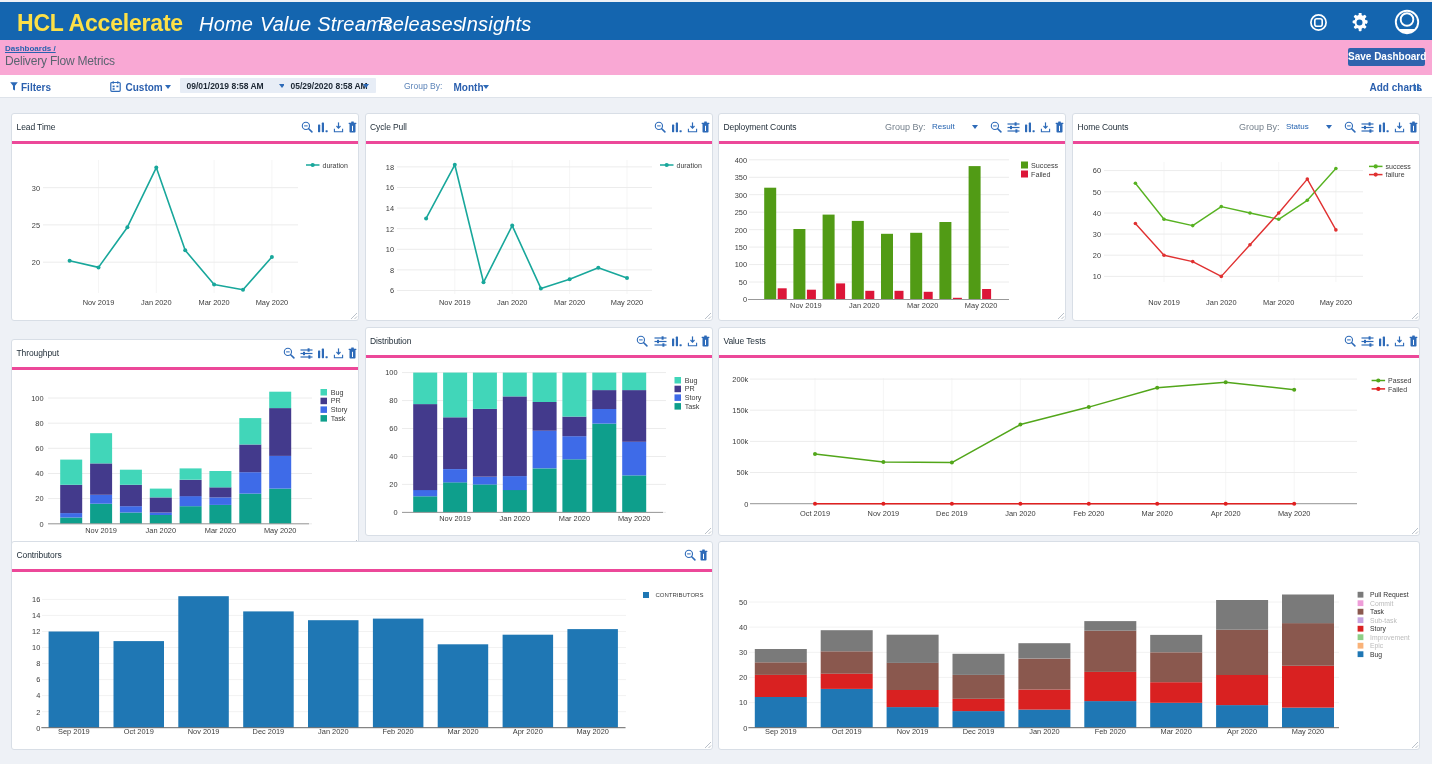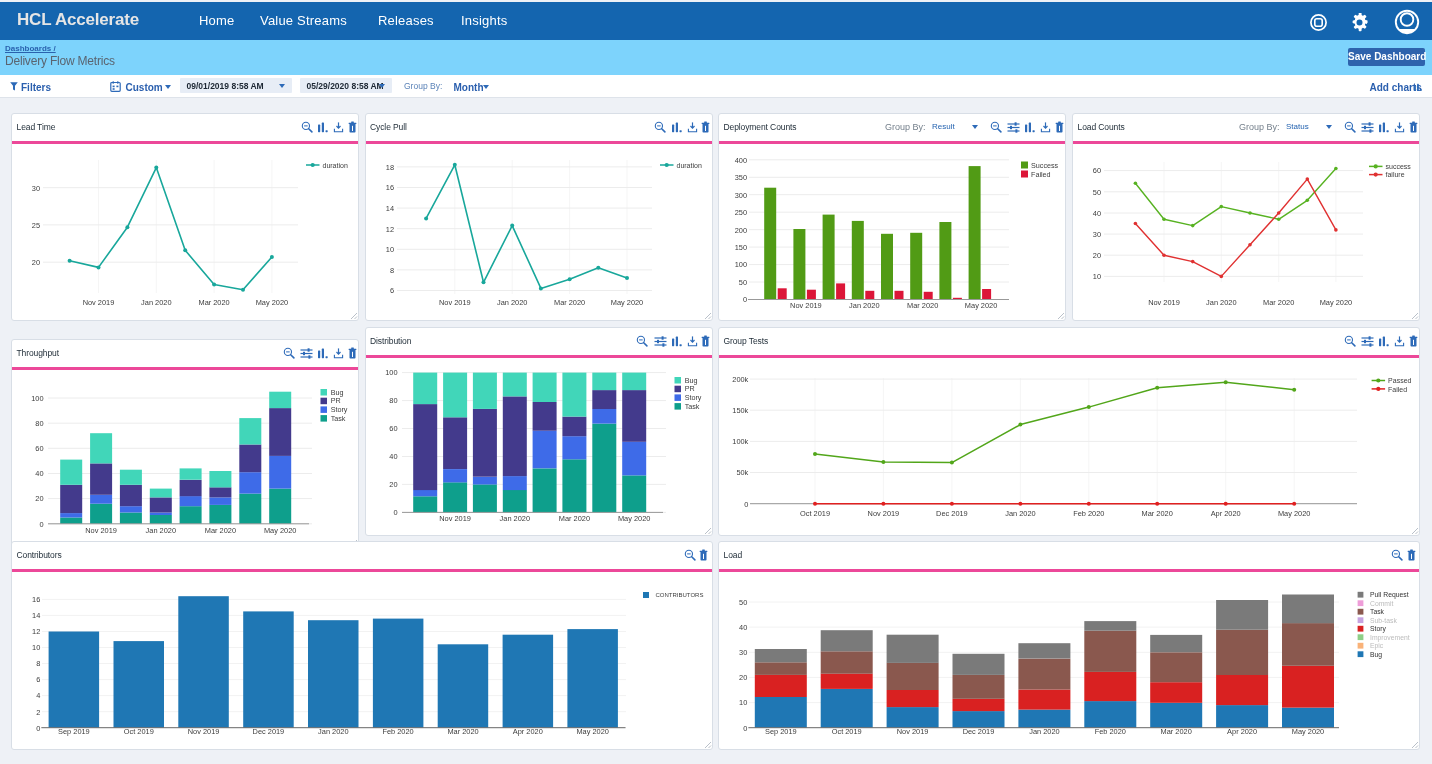--- a/index.html
+++ b/index.html
@@ -1,19 +1,19 @@
 <!DOCTYPE html>
 <html><head><meta charset="utf-8"><title>Delivery Flow Metrics</title>
 <style>
 * { margin:0; padding:0; box-sizing:border-box; }
 html,body { width:1432px; height:764px; font-family:"Liberation Sans",sans-serif; background:#eef1f6; overflow:hidden; position:relative; }
 #topbar { position:absolute; left:0; top:2px; width:1432px; height:38px; background:#1465af; }
-#brand { position:absolute; left:17px; top:8px; font-size:17px; font-weight:700; color:#e5e5e5; letter-spacing:-0.2px; }
-.nav { position:absolute; top:11px; font-size:13px; color:#fff; letter-spacing:0.2px; }
-#crumbrow { position:absolute; left:0; top:40px; width:1432px; height:40px; background:#7dd3fc; border-bottom:1px solid #e3e8ee; }
+#brand { position:absolute; left:17px; top:8px; font-size:23px; font-weight:700; color:#fde047; letter-spacing:-0.2px; }
+.nav { position:absolute; top:11px; font-size:20px; color:#fff; letter-spacing:0.2px;font-style:italic; }
+#crumbrow { position:absolute; left:0; top:40px; width:1432px; height:40px; background:#f9a8d4; border-bottom:1px solid #e3e8ee; }
 #crumb { position:absolute; left:5px; top:4px; font-size:8px; color:#2a62ae; text-decoration:underline; font-weight:600; }
 #pagetitle { position:absolute; left:5px; top:14px; font-size:12px; color:#5a6470; letter-spacing:-0.2px; }
 #savebtn { position:absolute; left:1348px; top:8px; width:76.5px; height:17.5px; background:#2e63ad; border-radius:2px; color:#fff; font-size:10px; font-weight:700; text-align:center; line-height:17.5px; white-space:nowrap; }
 #filterrow { position:absolute; left:0; top:75px; width:1432px; height:23px; background:#fff; border-bottom:1px solid #dee3ea; }
 .fl { position:absolute; top:6.5px; font-size:10px; font-weight:700; color:#2a5fae; }
 .chip { position:absolute; top:2.5px; height:15.5px; background:#e7edf6; border-radius:1px; }
 .chip > span:first-child { position:absolute; left:6.5px; top:3.5px; font-size:8.5px; font-weight:600; color:#1c2733; white-space:nowrap; }
 #groupby { position:absolute; left:404px; top:6px; font-size:8.5px; color:#5b83b8; }
 .crt { position:absolute; width:0; height:0; border-left:3.5px solid transparent; border-right:3.5px solid transparent; border-top:4px solid #2d6ab8; }
 .card { position:absolute; background:#fff; border:1px solid #d8dee6; border-radius:3px; }
@@ -65,21 +65,21 @@
       <rect x="2.6" y="4.6" width="2" height="1.6" fill="#2d6ab8"></rect>
       <rect x="6.4" y="4.6" width="2" height="1.6" fill="#2d6ab8"></rect>
       <rect x="2.6" y="7.2" width="2" height="1.6" fill="#2d6ab8"></rect>
     </svg>
   <span class="fl" style="left:125.5px">Custom</span>
   <span class="crt" style="left:165px;top:9.5px"></span>
   <div class="chip" style="left:180px;width:111.5px">
       <span>09/01/2019 8:58 AM</span>
       <span class="crt" style="right:7px;top:6px"></span>
     </div>
-  <div class="chip" style="left:300px;width:92px">
+  <div class="chip" style="left:284px;width:92px">
       <span>05/29/2020 8:58 AM</span>
       <span class="crt" style="right:7px;top:6px"></span>
     </div>
   <span id="groupby">Group By:</span>
   <span class="fl" style="left:453.5px">Month</span>
   <span class="crt" style="left:483px;top:9.5px"></span>
   <span class="fl" style="left:1369.5px">Add charts</span>
   <svg style="position:absolute;left:1413px;top:7.5px" width="9" height="9" viewBox="0 0 13 13">
       <g fill="#2d6ab8">
         <rect x="1.6" y="3.4" width="2.6" height="8.2" rx="0.7"></rect>
@@ -303,21 +303,21 @@
       <rect x="302" y="56.5" width="7" height="7" fill="#dc1638"></rect>
       <text x="312.0" y="62.5" font-size="7.2" text-anchor="start" fill="#3c3c3c" font-weight="400">Failed</text>
     </svg>
 <svg class="rz" style="left:338px;top:198px" width="8" height="8">
       <line x1="7" y1="1" x2="1" y2="7" stroke="#b9c0c9"></line>
       <line x1="7" y1="4.5" x2="4.5" y2="7" stroke="#b9c0c9"></line>
     </svg>
 </div>
 <div class="card" style="left:1072px;top:113px;width:348px;height:208px">
 <div class="ch">
-      <span class="ct">Load Counts</span>
+      <span class="ct">Home Counts</span>
       <span class="gb" style="left:166px">Group By:</span>
       <span class="gbv" style="left:213px">Status</span>
       <span class="crt" style="left:253px;top:11px"></span>
       <svg class="ic" style="left:270.5px;top:6.5px" width="13" height="13" viewBox="0 0 13 13">
         <circle cx="4.9" cy="4.9" r="3.6" fill="none" stroke="#2d6ab8" stroke-width="1.1"></circle>
         <line x1="3.1" y1="4.9" x2="6.7" y2="4.9" stroke="#2d6ab8" stroke-width="1"></line>
         <line x1="7.7" y1="7.7" x2="10.9" y2="10.9" stroke="#2d6ab8" stroke-width="1.6" stroke-linecap="round"></line>
       </svg>
       <svg class="ic" style="left:288.0px;top:6.5px" width="13" height="13" viewBox="0 0 13 13">
         <g stroke="#2d6ab8" stroke-width="1.2">
@@ -602,21 +602,21 @@
       <rect x="308.5" y="75.1" width="6.5" height="6.5" fill="#0e9f8c"></rect>
       <text x="318.7" y="80.7" font-size="7.2" text-anchor="start" fill="#3c3c3c" font-weight="400">Task</text>
     </svg>
 <svg class="rz" style="left:338px;top:198.5px" width="8" height="8">
       <line x1="7" y1="1" x2="1" y2="7" stroke="#b9c0c9"></line>
       <line x1="7" y1="4.5" x2="4.5" y2="7" stroke="#b9c0c9"></line>
     </svg>
 </div>
 <div class="card" style="left:718px;top:327px;width:702px;height:208.5px">
 <div class="ch">
-      <span class="ct">Group Tests</span>
+      <span class="ct">Value Tests</span>
       <svg class="ic" style="left:624.5px;top:6.5px" width="13" height="13" viewBox="0 0 13 13">
         <circle cx="4.9" cy="4.9" r="3.6" fill="none" stroke="#2d6ab8" stroke-width="1.1"></circle>
         <line x1="3.1" y1="4.9" x2="6.7" y2="4.9" stroke="#2d6ab8" stroke-width="1"></line>
         <line x1="7.7" y1="7.7" x2="10.9" y2="10.9" stroke="#2d6ab8" stroke-width="1.6" stroke-linecap="round"></line>
       </svg>
       <svg class="ic" style="left:642.0px;top:6.5px" width="13" height="13" viewBox="0 0 13 13">
         <g stroke="#2d6ab8" stroke-width="1.2">
           <line x1="0.5" y1="3" x2="12.5" y2="3"></line>
           <line x1="0.5" y1="6.5" x2="12.5" y2="6.5"></line>
           <line x1="0.5" y1="10" x2="12.5" y2="10"></line>
@@ -759,34 +759,20 @@
       <line x1="29.3" y1="185.7" x2="613.5" y2="185.7" stroke="#6b6b6b"></line>
       <rect x="631" y="50" width="6" height="6" fill="#1f77b4"></rect>
       <text x="643.5" y="55.4" font-size="6" text-anchor="start" fill="#3c3c3c" font-weight="400">CONTRIBUTORS</text>
     </svg>
 <svg class="rz" style="left:691.5px;top:198.5px" width="8" height="8">
       <line x1="7" y1="1" x2="1" y2="7" stroke="#b9c0c9"></line>
       <line x1="7" y1="4.5" x2="4.5" y2="7" stroke="#b9c0c9"></line>
     </svg>
 </div>
 <div class="card" style="left:718px;top:541px;width:702px;height:208.5px">
-<div class="ch">
-      <span class="ct">Load</span>
-      <svg class="ic" style="left:672.0px;top:6.5px" width="13" height="13" viewBox="0 0 13 13">
-        <circle cx="4.9" cy="4.9" r="3.6" fill="none" stroke="#2d6ab8" stroke-width="1.1"></circle>
-        <line x1="3.1" y1="4.9" x2="6.7" y2="4.9" stroke="#2d6ab8" stroke-width="1"></line>
-        <line x1="7.7" y1="7.7" x2="10.9" y2="10.9" stroke="#2d6ab8" stroke-width="1.6" stroke-linecap="round"></line>
-      </svg>
-      <svg class="ic" style="left:685.5px;top:6.5px" width="13" height="13" viewBox="0 0 13 13">
-        <rect x="3.5" y="2.8" width="6" height="8.8" rx="0.8" fill="#2d6ab8"></rect>
-        <rect x="2.6" y="1.7" width="7.8" height="1.2" rx="0.4" fill="#2d6ab8"></rect>
-        <rect x="5.1" y="0.5" width="2.8" height="1.4" rx="0.4" fill="#2d6ab8"></rect>
-        <line x1="6.5" y1="4.8" x2="6.5" y2="10" stroke="#fff" stroke-width="1"></line>
-      </svg>
-    </div>
 <svg class="plot" width="702" height="208.5" viewBox="0 0 702 208.5">
       <line x1="30" y1="185.7" x2="620" y2="185.7" stroke="#f2f2f2"></line>
       <text x="28.3" y="188.5" font-size="7.4" text-anchor="end" fill="#3c3c3c" font-weight="400">0</text>
       <line x1="30" y1="160.6" x2="620" y2="160.6" stroke="#f2f2f2"></line>
       <text x="28.3" y="163.4" font-size="7.4" text-anchor="end" fill="#3c3c3c" font-weight="400">10</text>
       <line x1="30" y1="135.4" x2="620" y2="135.4" stroke="#f2f2f2"></line>
       <text x="28.3" y="138.2" font-size="7.4" text-anchor="end" fill="#3c3c3c" font-weight="400">20</text>
       <line x1="30" y1="110.3" x2="620" y2="110.3" stroke="#f2f2f2"></line>
       <text x="28.3" y="113.1" font-size="7.4" text-anchor="end" fill="#3c3c3c" font-weight="400">30</text>
       <line x1="30" y1="85.1" x2="620" y2="85.1" stroke="#f2f2f2"></line>

